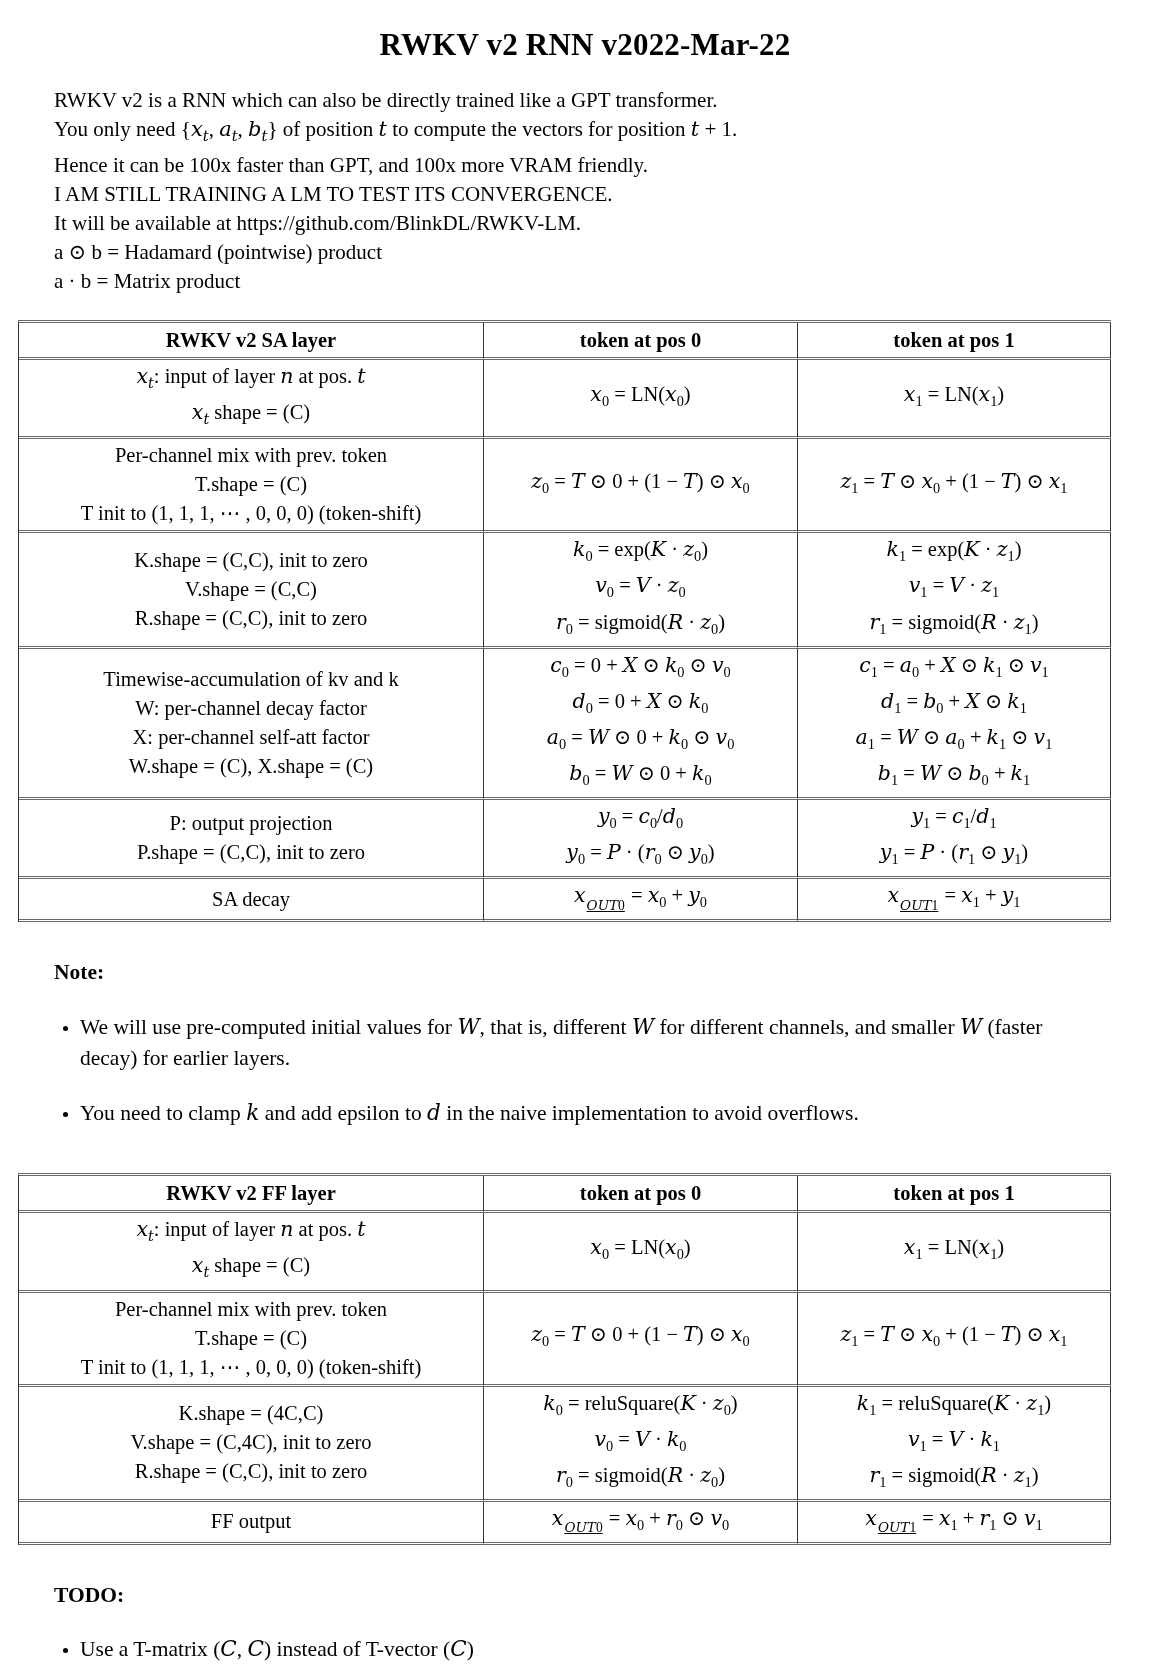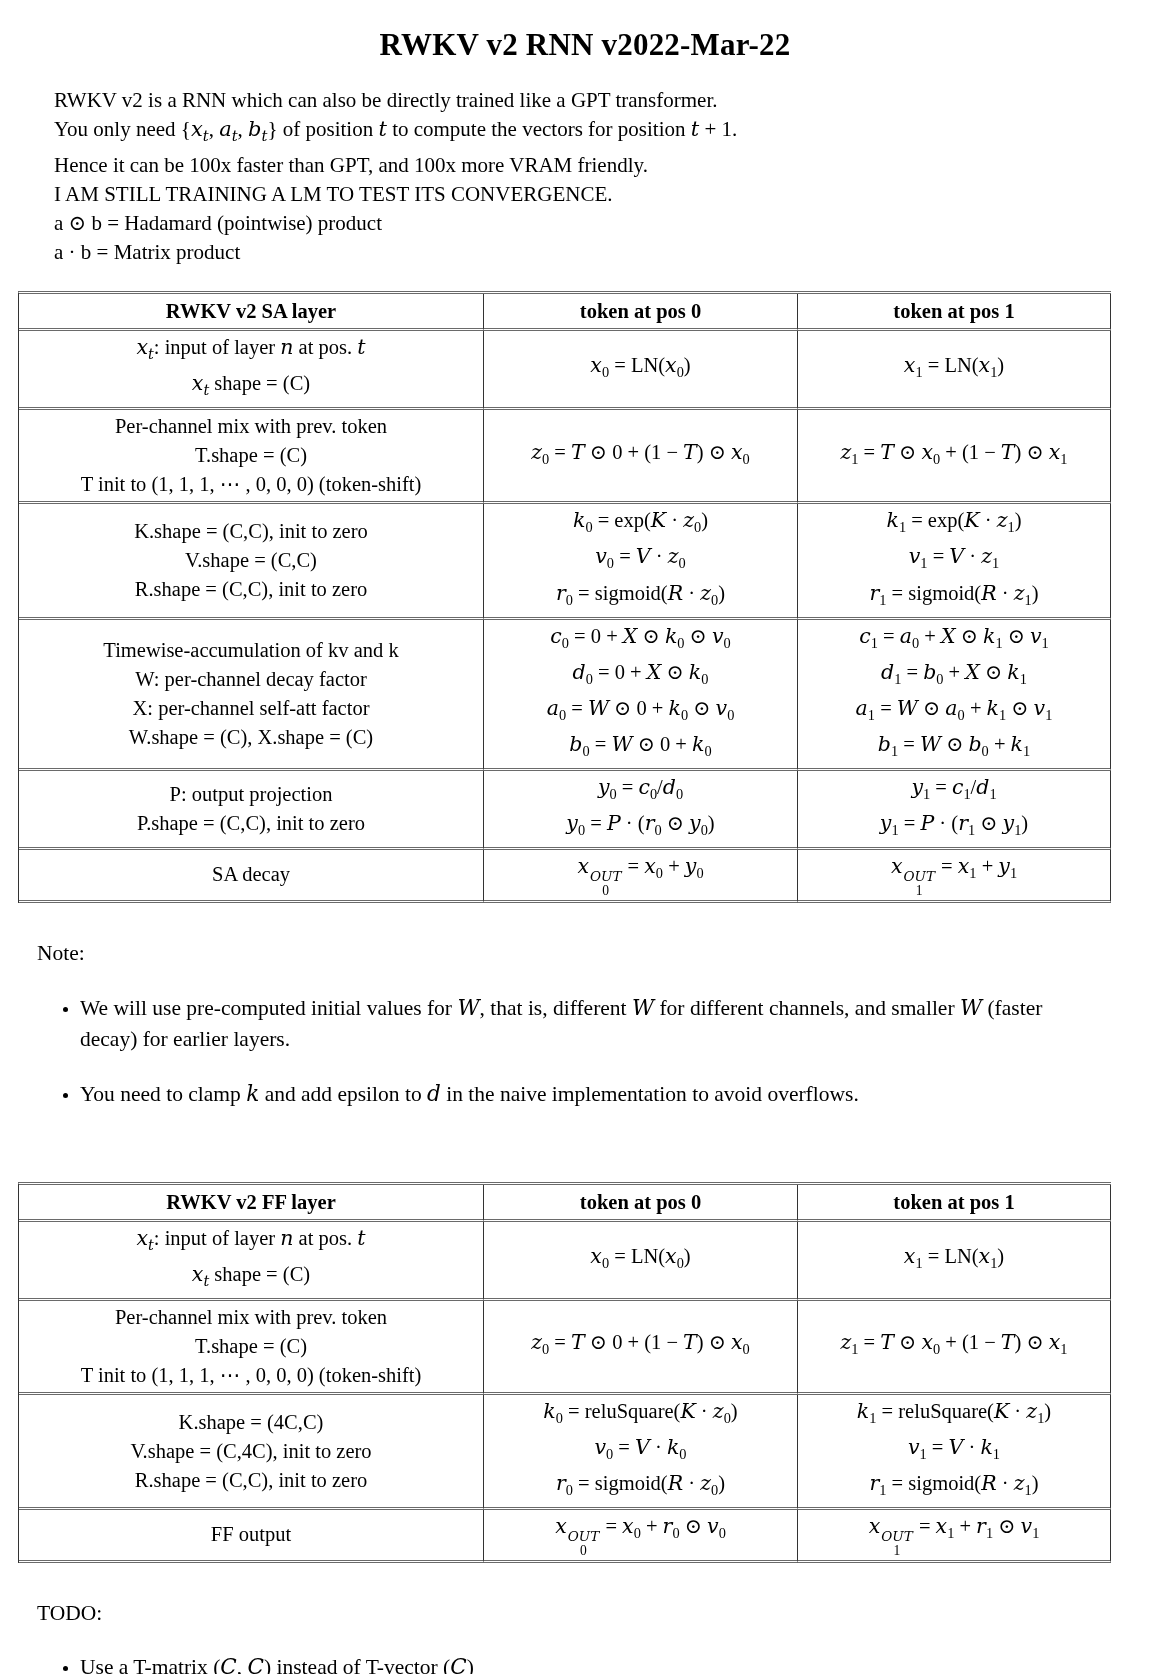--- a/index.html
+++ b/index.html
@@ -27,48 +27,49 @@
     border-right:1.6px solid #333;
     border-bottom:3px double #6a6a6a;
     text-align:center;vertical-align:middle;
     padding:2px 6px;font-weight:normal;
   }
   table.eq th{padding:3px 6px;line-height:28px;font-weight:bold;}
   .ln{line-height:29px;}
   table.eq i, .intro i, li i{font-family:"DejaVu Serif","Liberation Serif",serif;}
   sub,sup{font-size:.70em;}
   .stk{
-    display:inline-flex;flex-direction:column;align-items:center;
-    vertical-align:-0.55em;line-height:1;font-size:.66em;margin:0 1px;
+    display:inline-flex;flex-direction:row;align-items:flex-start;
+    vertical-align:-0.55em;line-height:1;font-size:.66em;margin:0 1px;text-decoration:underline;
   }
   .stk .t{display:block;padding-bottom:1px;}
   .stk .b{display:block;}
 
-  .sec-head{margin:36px 0 0 37px;font-size:21.5px;line-height:29px;}
+  .sec-head{margin:36px 0 0 54px;font-size:21.5px;line-height:29px;font-weight:bold;}
   ul.blist{
     margin:24px 0 0 62px;padding:0 0 0 18px;
     max-width:1008px;font-size:21.5px;
   }
   ul.blist li{margin:4px 0 23px 0;line-height:31px;}
   ul.blist li::marker{font-size:.8em;}
   ul.todo li{margin:0 0 21px 0;line-height:29px;}
-  table.eq.ff{margin-top:72px;}
+  table.eq.ff{margin-top:44px;}
 </style>
 </head>
 <body>
 
 <div class="page">
 
   <div class="title">RWKV v2 RNN v2022-Mar-22</div>
 
   <div class="intro">
       <div class="line">RWKV v2 is a RNN which can also be directly trained like a GPT transformer.</div>
       <div class="line">You only need {<i>x</i><sub><i>t</i></sub>, <i>a</i><sub><i>t</i></sub>, <i>b</i><sub><i>t</i></sub>} of position <i>t</i> to compute the vectors for position <i>t</i> + 1.</div>
       <div class="line">Hence it can be 100x faster than GPT, and 100x more VRAM friendly.</div>
       <div class="line">I AM STILL TRAINING A LM TO TEST ITS CONVERGENCE.</div>
+      <div class="line">It will be available at https://github.com/BlinkDL/RWKV-LM.</div>
       <div class="line">a ⊙ b = Hadamard (pointwise) product</div>
       <div class="line">a · b = Matrix product</div>
     </div>
 
   <table class="eq sa">
     <colgroup>
       <col style="width:465px">
         <col style="width:314px">
         <col style="width:313px">
     </colgroup>

